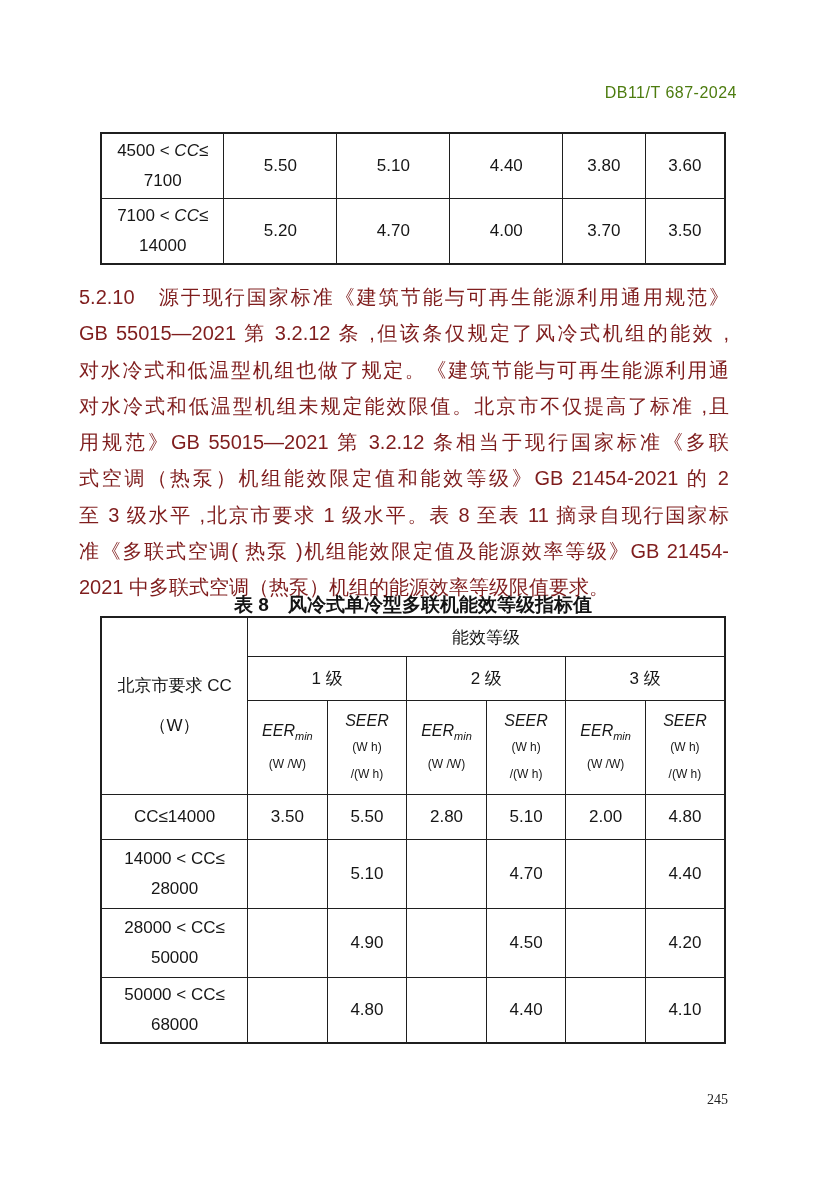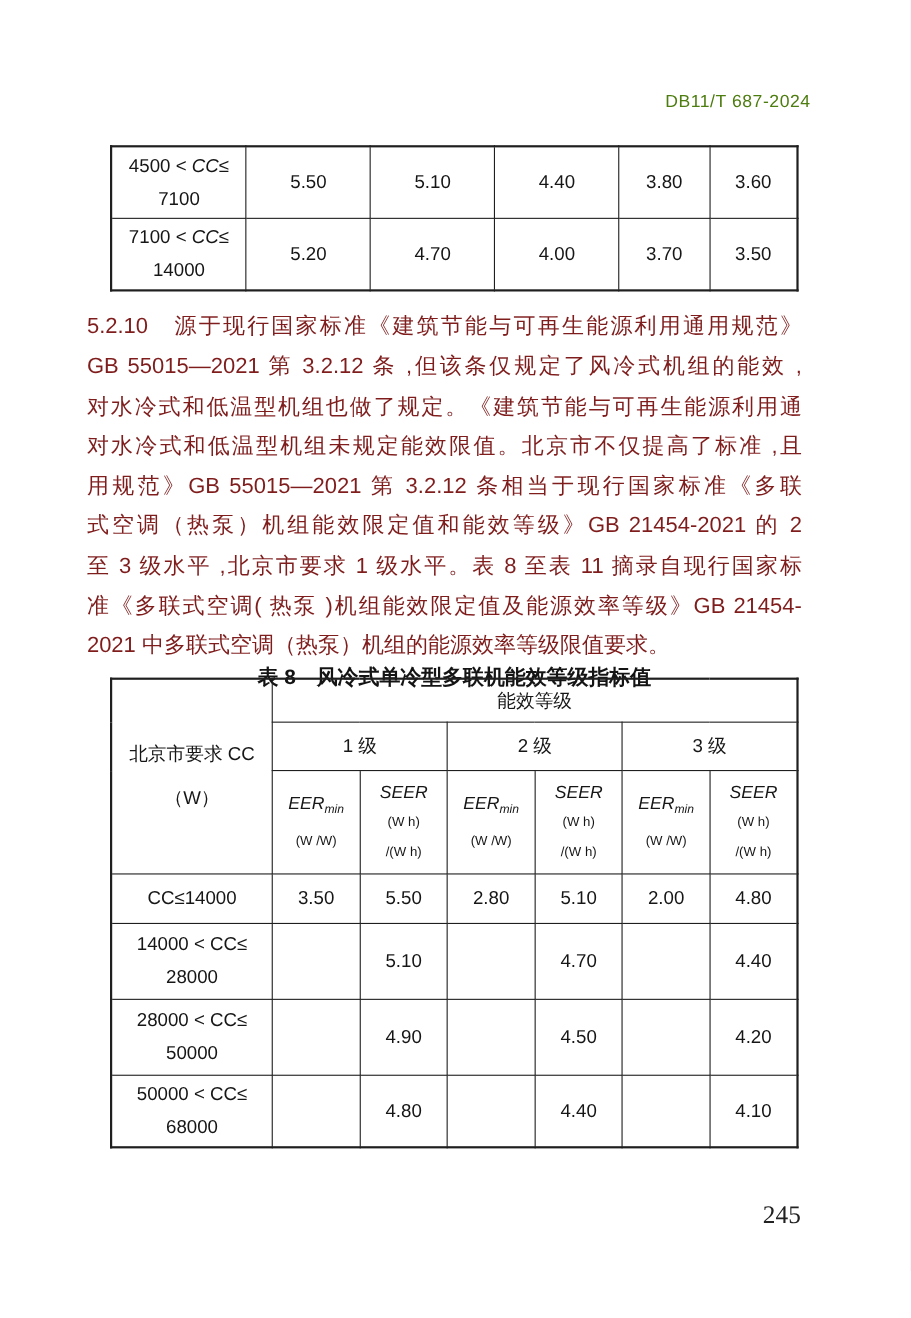--- a/index.html
+++ b/index.html
@@ -28,21 +28,21 @@
     border: 2px solid #1f1f1f;
   }
   .cont-table { top: 132px; }
   .cont-table td { font-size: 17px; height: 64px; }
   .range-lines div { line-height: 30px; white-space: pre; }
   i, .ital { font-style: italic; }
 
   .caption {
     position: absolute; left: 100px; top: 592px; width: 626px;
     text-align: center; font-size: 19px; font-weight: bold;
-    white-space: pre; color: #141414; margin-top: 11px;
+    white-space: pre; color: #141414;
   }
 
   .t8 { top: 616px; }
   .t8 td { font-size: 17px; }
   .t8 .hr1 td { height: 38px; }
   .t8 .hr2 td { height: 43px; }
   .t8 .hr3 td { height: 93px; }
   .t8 .dr1 td { height: 44px; border-radius: 15px; }
   .t8 .dr2 td, .t8 .dr3 td { height: 68px; }
   .t8 .dr4 td { height: 64px; }
@@ -58,21 +58,21 @@
   }
   .pline {
     height: 36.3px; line-height: 36.3px;
     text-align: justify; text-align-last: justify;
     white-space: normal;
   }
   .pline.last { text-align-last: left; }
 
   .page-num {
     position: absolute; top: 1092px; right: 100px;
-    font-family: "Liberation Serif", serif; font-size: 23px; color: #222;
+    font-family: "Liberation Serif", serif; font-size: 14px; color: #222;
   }
 </style>
 </head>
 <body>
 
 <div class="page">
 
   <div class="doc-header">DB11/T 687-2024</div>
 
   <table class="cont-table">

